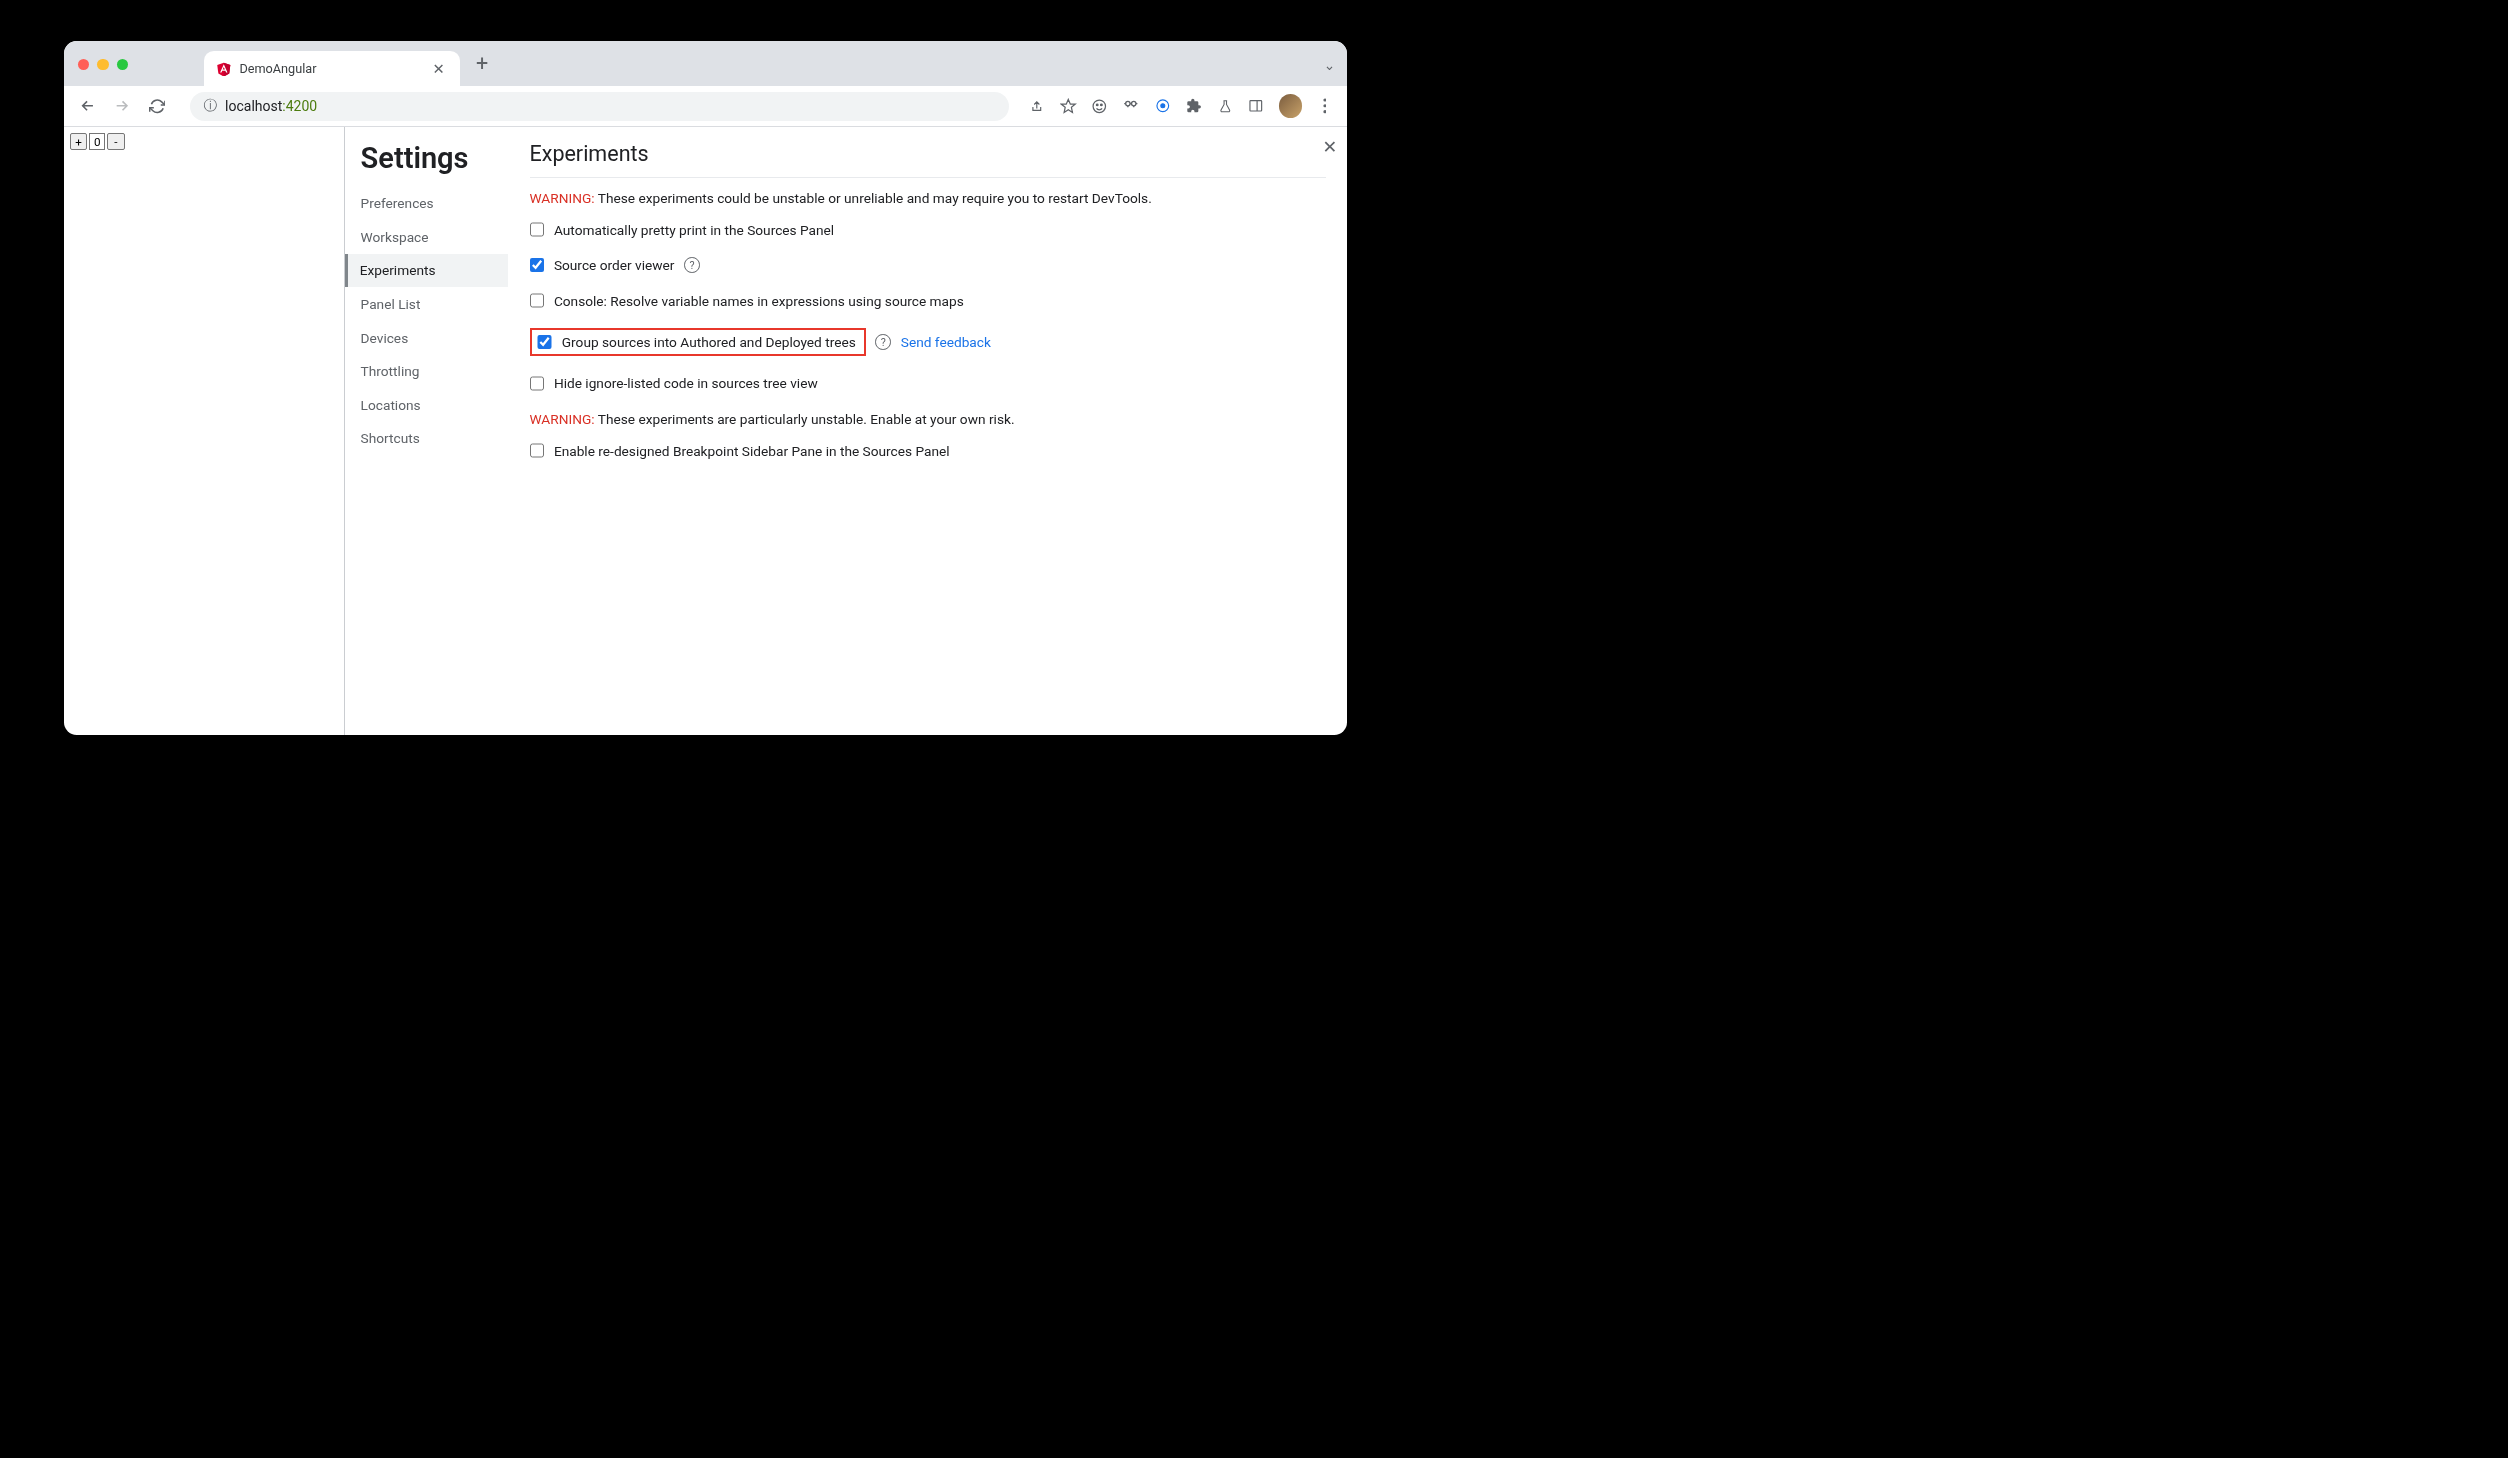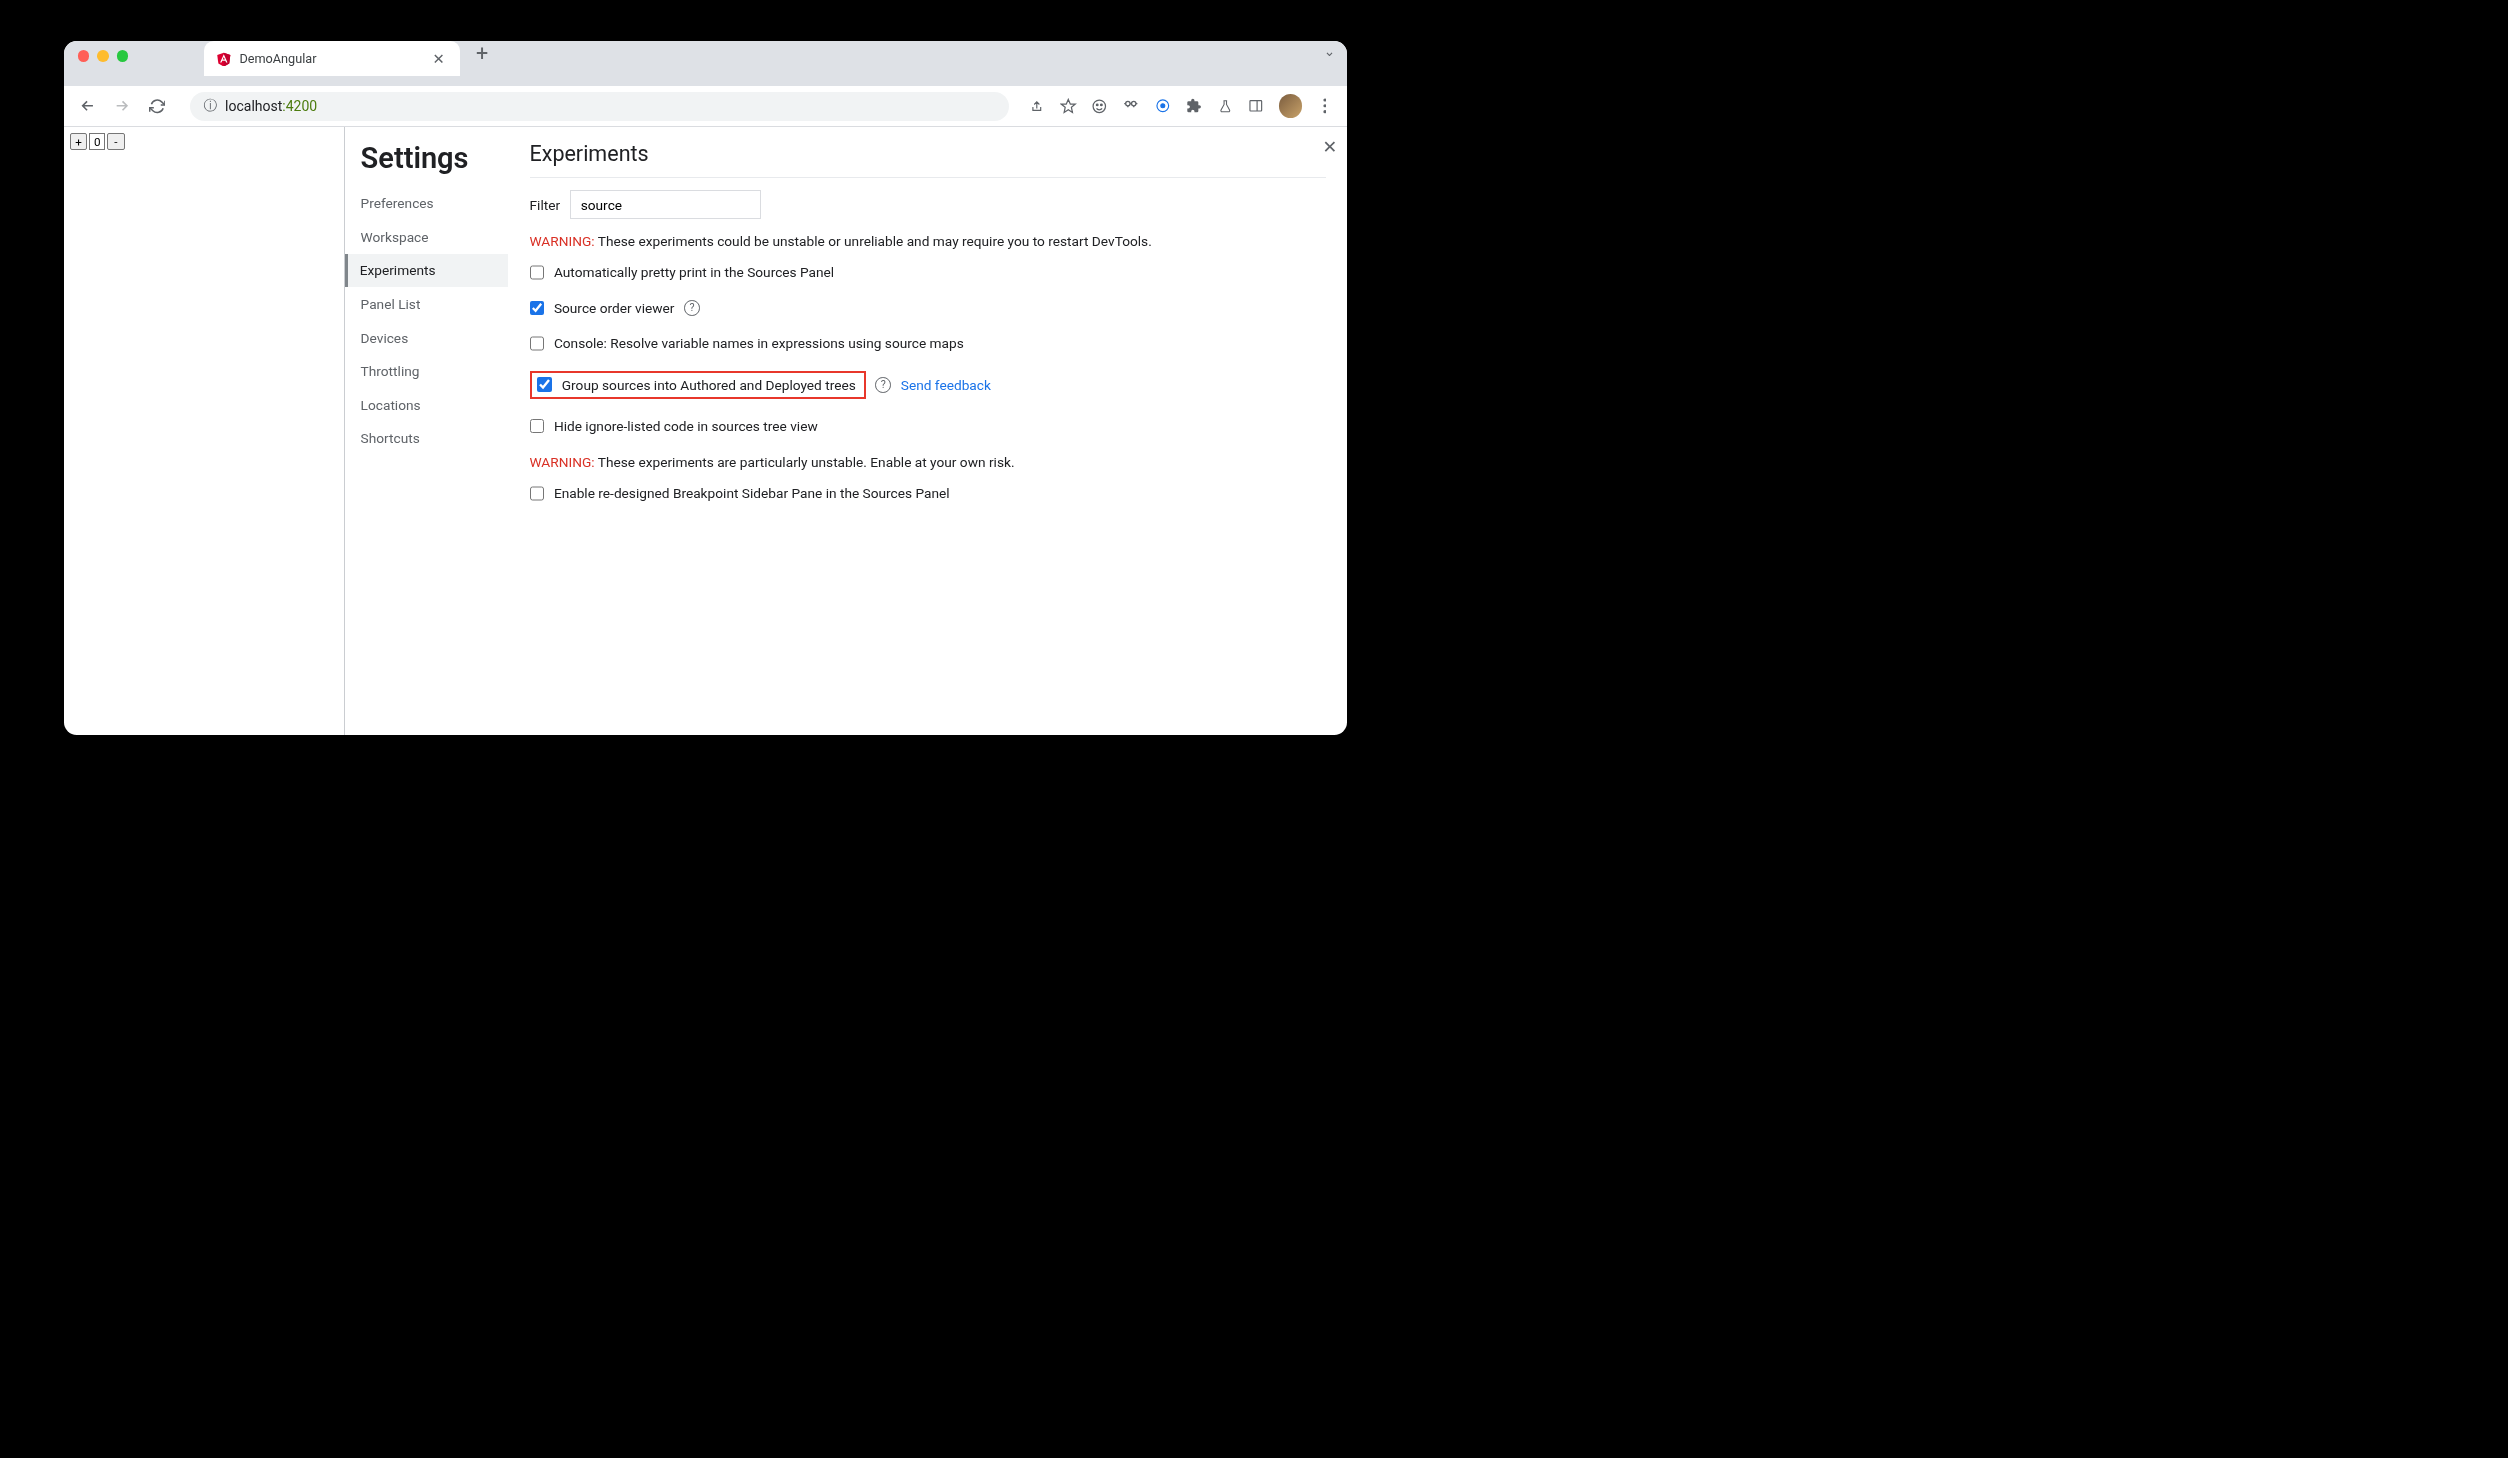--- a/index.html
+++ b/index.html
@@ -1,18 +1,18 @@
 <!DOCTYPE html>
 <html><head>
 <meta charset="utf-8">
 <style>
 * { box-sizing: border-box; margin: 0; padding: 0; }
 body { background: #000; font-family: -apple-system, BlinkMacSystemFont, "Segoe UI", Roboto, Helvetica, Arial, sans-serif; width: 1407px; height: 819px; position: relative; }
 .browser-window { position: absolute; left: 64px; top: 41px; width: 1283px; height: 694px; background: #fff; border-radius: 12.7px; box-shadow: 0 19.5px 59px rgba(0,0,0,0.5); overflow: hidden; display: flex; flex-direction: column; }
-.tab-strip { height: 45px; background: #dee1e6; display: flex; padding-left: 13.7px; }
+.tab-strip { height: 45px; background: #dee1e6; display: flex; align-items: flex-end; padding-left: 13.7px; }
 .traffic-lights { display: flex; gap: 7.8px; align-items: center; padding-bottom: 15.6px; padding-right: 76px; }
 .tl { width: 11.7px; height: 11.7px; border-radius: 50%; }
 .tl-close { background: #ff5f57; }
 .tl-min { background: #febc2e; }
 .tl-max { background: #28c840; }
 .tab { background: #fff; border-radius: 9.8px 9.8px 0 0; height: 35px; display: flex; align-items: center; padding: 0 11.7px; gap: 7.8px; width: 256px; position: relative; }
 .tab-favicon { width: 15.6px; height: 15.6px; display: flex; align-items: center; justify-content: center; }
 .tab-favicon svg { width: 15.6px; height: 15.6px; }
 .tab-title { font-size: 12.7px; color: #3c4043; flex: 1; }
 .tab-close { color: #5f6368; font-size: 14.6px; cursor: pointer; padding: 0 3.9px; }
@@ -177,24 +177,20 @@
         <div class="settings-nav-item active">Experiments</div>
         <div class="settings-nav-item">Panel List</div>
         <div class="settings-nav-item">Devices</div>
         <div class="settings-nav-item">Throttling</div>
         <div class="settings-nav-item">Locations</div>
         <div class="settings-nav-item">Shortcuts</div>
       </div>
 
       <div class="settings-main">
         <div class="exp-title">Experiments</div>
-        <div class="filter-row">
-          <span class="filter-label">Filter</span>
-          <input class="filter-input" value="source" style="">
-        </div>
         <div class="warning">
           <span class="warn-prefix">WARNING:</span><span> These experiments could be unstable or unreliable and may require you to restart DevTools.</span>
         </div>
 
         <div class="exp-row">
           <input type="checkbox" style="">
           <span>Automatically pretty print in the Sources Panel</span>
         </div>
 
         <div class="exp-row">

